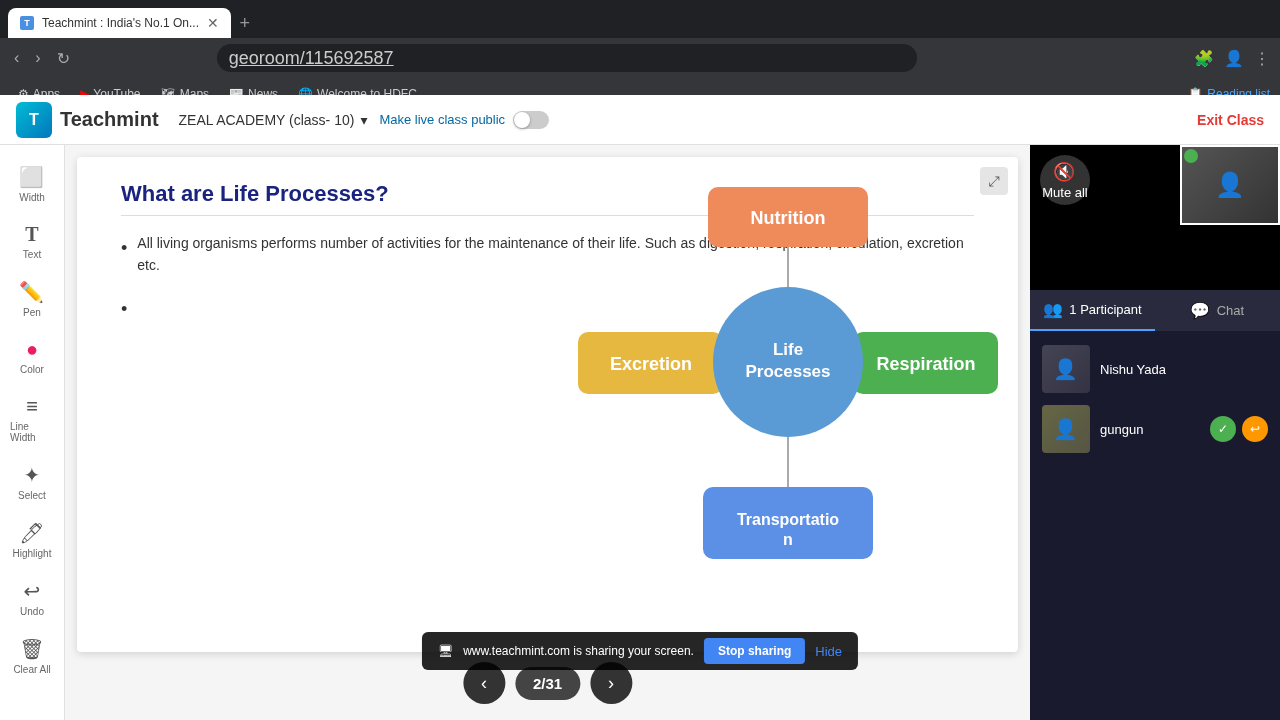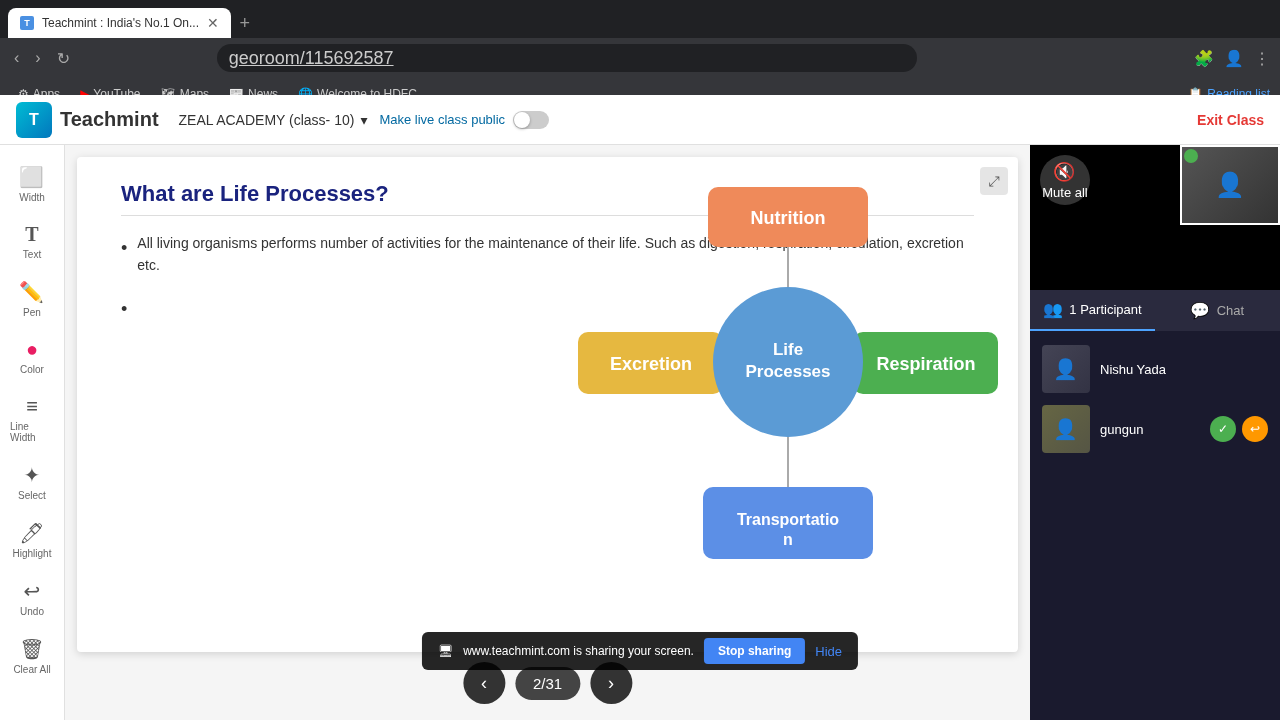--- a/index.html
+++ b/index.html
@@ -50,21 +50,21 @@
     .slide-expand { position: absolute; top: 10px; right: 10px; width: 28px; height: 28px; background: rgba(0,0,0,0.1); border-radius: 4px; display: flex; align-items: center; justify-content: center; cursor: pointer; font-size: 14px; color: #555; }
     
     .slide-content { padding: 24px 44px; }
     .slide-title { font-size: 22px; color: #1a237e; font-weight: 600; margin-bottom: 16px; border-bottom: 1px solid #ddd; padding-bottom: 8px; }
     .bullet-point { display: flex; gap: 10px; margin-bottom: 16px; font-size: 14px; color: #333; line-height: 1.6; }
     .bullet-dot { font-size: 18px; color: #333; margin-top: 2px; }
     
     
     .slide-nav { position: absolute; bottom: 16px; left: 50%; transform: translateX(-50%); display: flex; align-items: center; gap: 10px; }
     .nav-circle-btn { width: 42px; height: 42px; background: #333; border-radius: 50%; display: flex; align-items: center; justify-content: center; color: #fff; font-size: 18px; cursor: pointer; }
-    .page-indicator { background: #444; color: #fff; padding: 8px 18px; border-radius: 20px; font-size: 15px; font-weight: 400; }
+    .page-indicator { background: #444; color: #fff; padding: 8px 18px; border-radius: 20px; font-size: 15px; font-weight: 700; }
 
     
     .right-panel { width: 250px; background: #1a1a2e; display: flex; flex-direction: column; }
     
     .video-area { position: relative; height: 145px; background: #000; }
     .mute-btn { position: absolute; left: 10px; top: 10px; background: #333; border-radius: 50%; width: 50px; height: 50px; display: flex; flex-direction: column; align-items: center; justify-content: center; cursor: pointer; gap: 2px; }
     .mute-icon { font-size: 18px; color: #fff; }
     .mute-label { font-size: 13px; color: #fff; }
     .video-thumbnail { position: absolute; right: 0; top: 0; width: 100px; height: 80px; background: #555; border: 2px solid #fff; }
     .video-badge { position: absolute; top: 2px; left: 2px; background: #4caf50; border-radius: 50%; width: 14px; height: 14px; }

